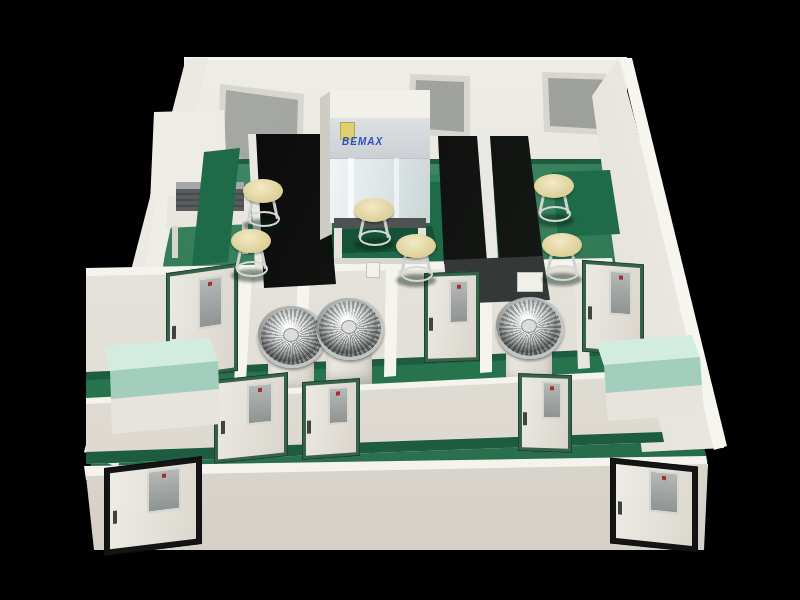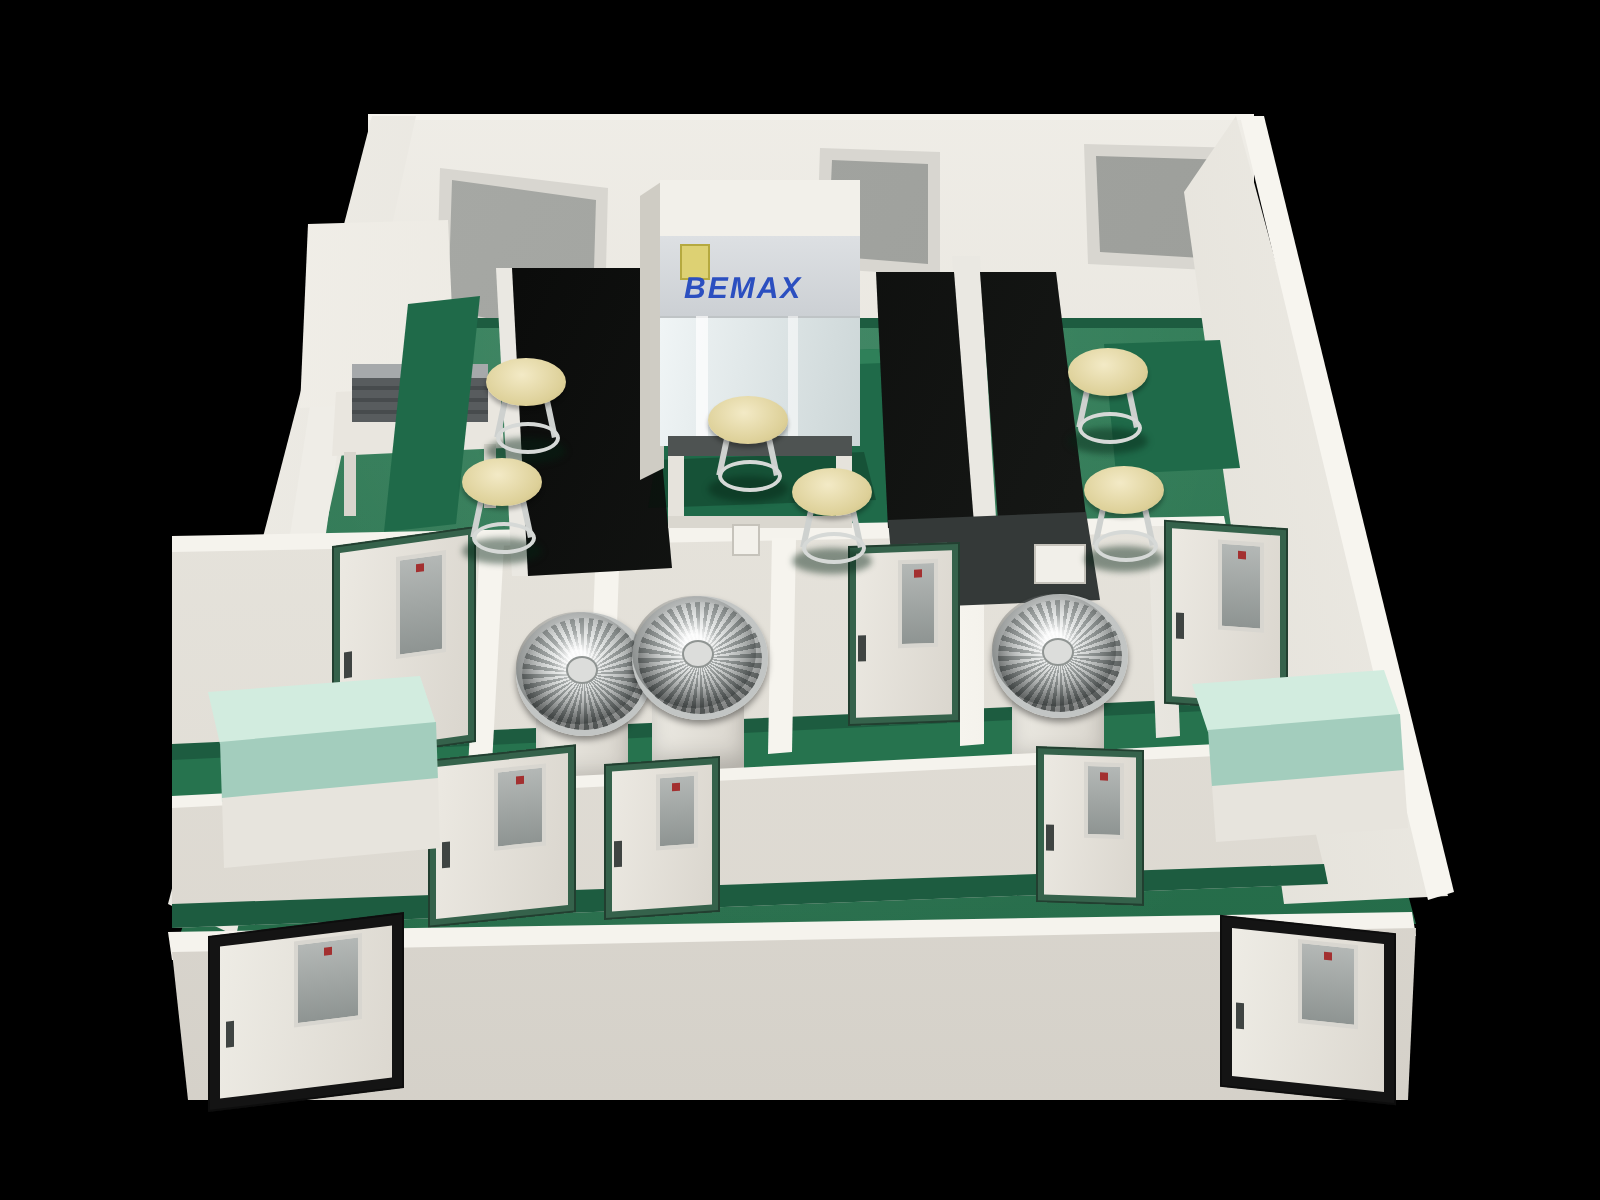--- a/index.html
+++ b/index.html
@@ -33,21 +33,21 @@
                  background:linear-gradient(100deg,#edebe4,#d7d3cb);box-shadow:inset 0 -8px 10px rgba(0,0,0,.18);}
   .fan .disc{position:absolute;left:2px;top:6px;width:62px;height:56px;border-radius:50%;
              border:3px solid #c2c5c4;
              background:repeating-conic-gradient(#d7dad9 0deg 5deg,#878d8c 5deg 10deg);
              box-shadow:inset 0 -8px 12px rgba(0,0,0,.45),0 2px 3px rgba(0,0,0,.4);}
   .fan .disc-glare{position:absolute;left:2px;top:6px;width:62px;height:56px;border-radius:50%;
              background:radial-gradient(circle at 50% 42%,rgba(255,255,255,.95) 0 10%,rgba(255,255,255,.25) 30%,rgba(30,35,35,.35) 72%);}
   .fan .hub{position:absolute;left:27px;top:28px;width:14px;height:12px;border-radius:50%;
             background:#dcdddb;border:1px solid #909593;}
   .cab-logo{position:absolute;left:342px;top:136px;width:80px;height:14px;color:#2b4fc0;
-            font-size:15px;font-weight:bold;font-style:italic;letter-spacing:1px;}
+            font-size:10px;font-weight:bold;font-style:italic;letter-spacing:1px;}
 </style>
 </head>
 <body>
 
 <div id="stage">
 
   <div class="shape" style="clip-path:polygon(184px 57px,627px 57px,627px 64px,184px 64px);background:#f6f4ee;"></div>
   <div class="shape" style="clip-path:polygon(184px 60px,627px 60px,627px 168px,184px 168px);background:linear-gradient(#f1efe9,#dbd7cf);"></div>
 
   <div class="shape" style="clip-path:polygon(220px 84px,304px 94px,302px 176px,218px 160px);background:#d8d6d0;"></div>

